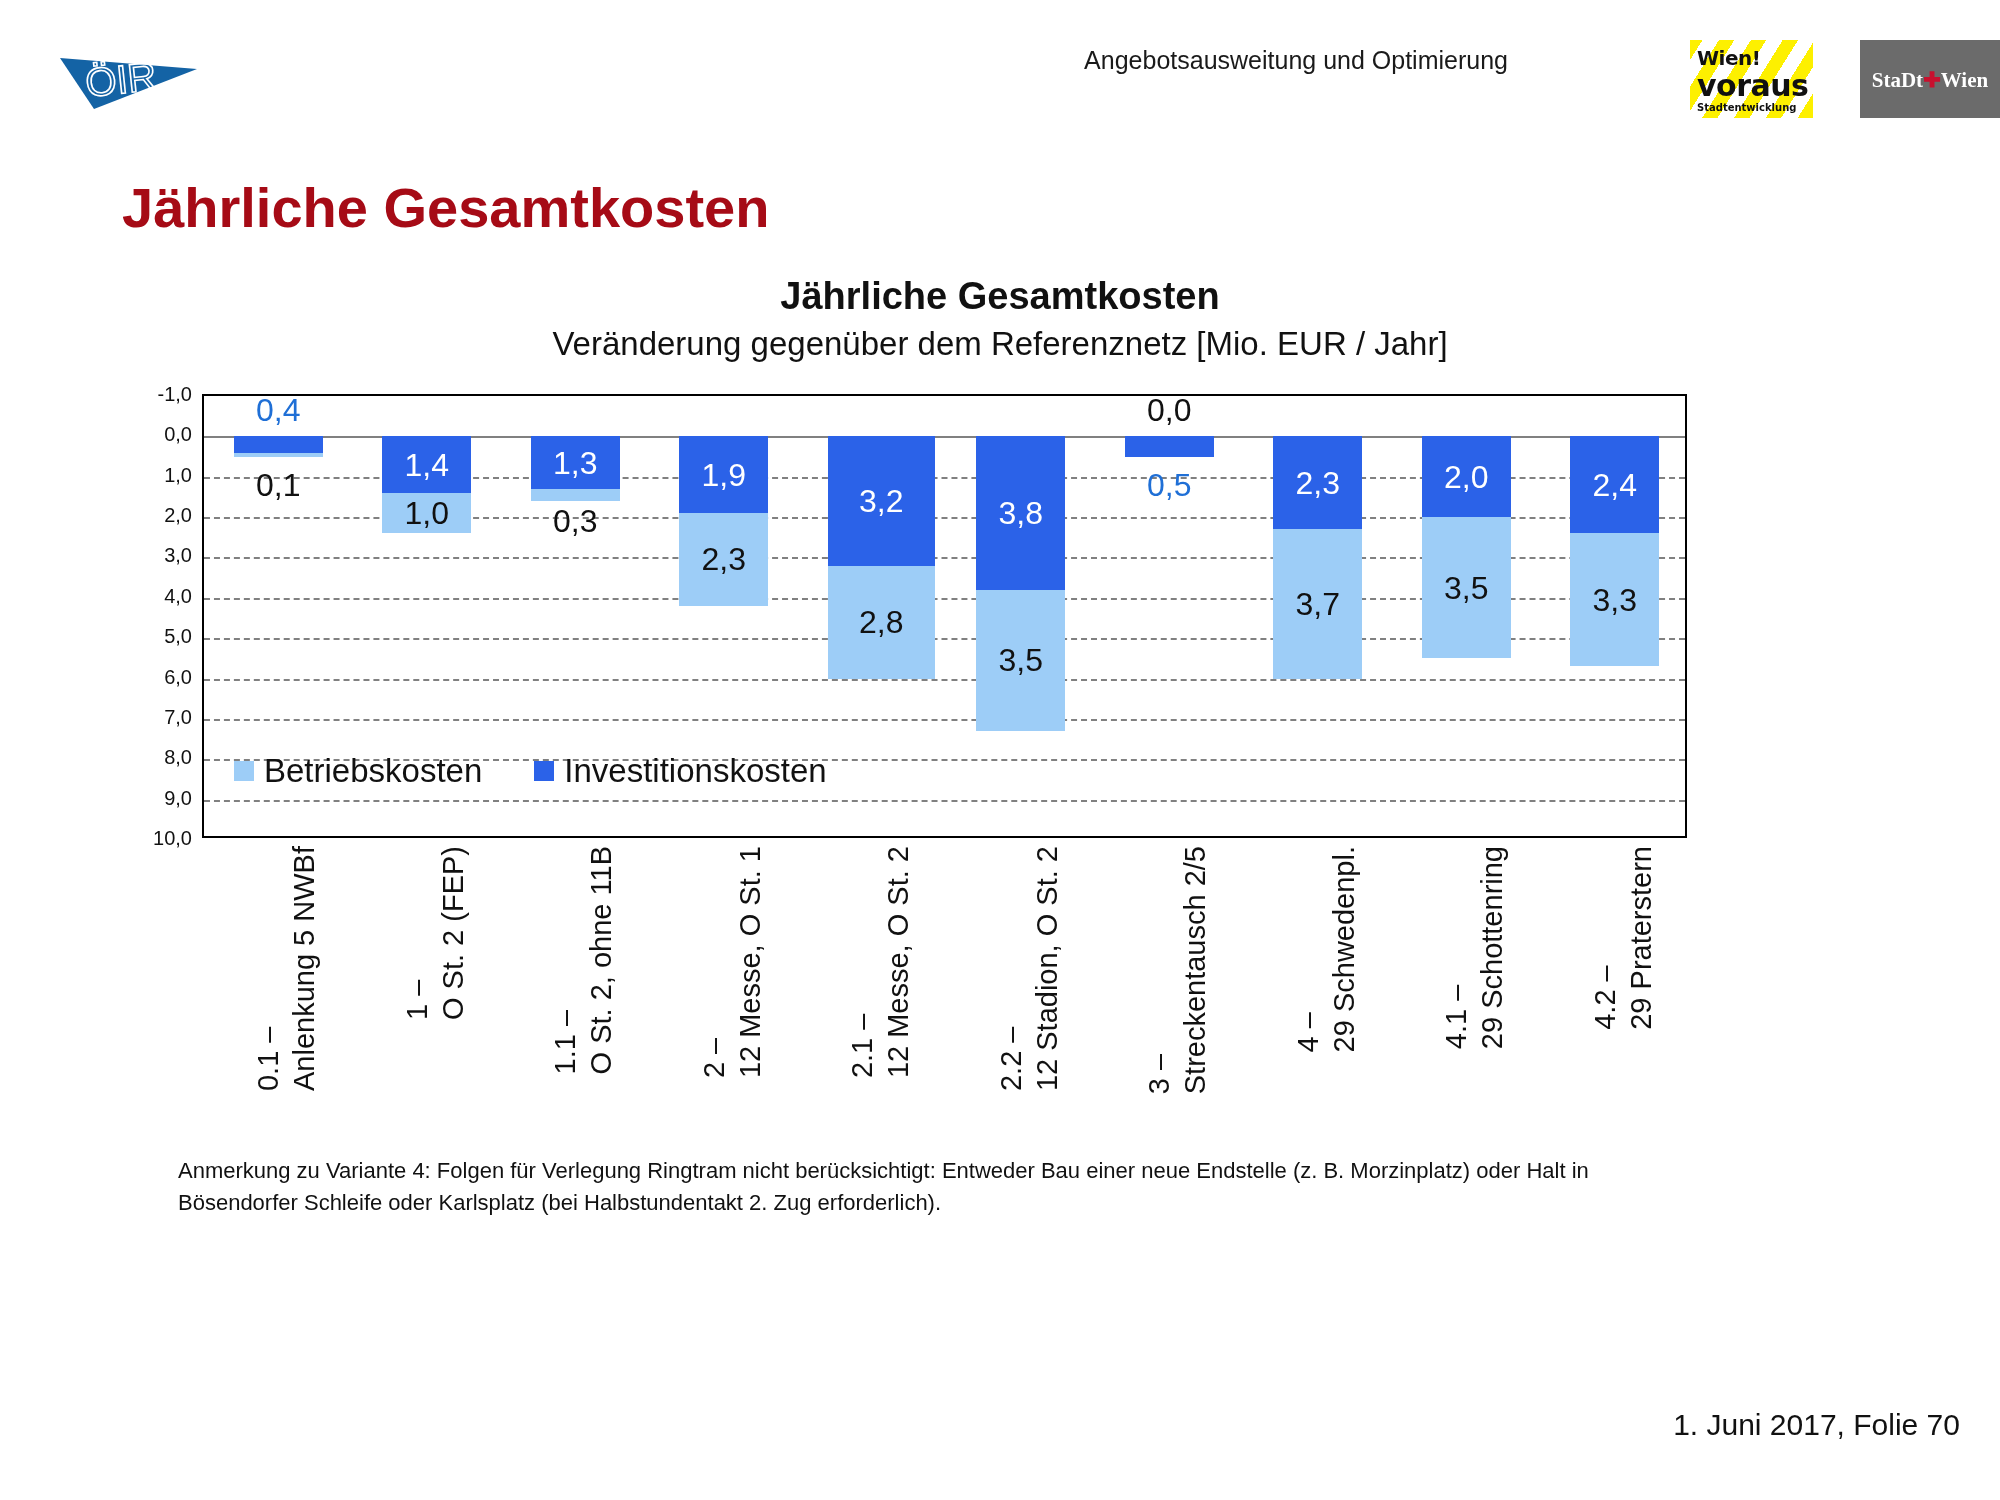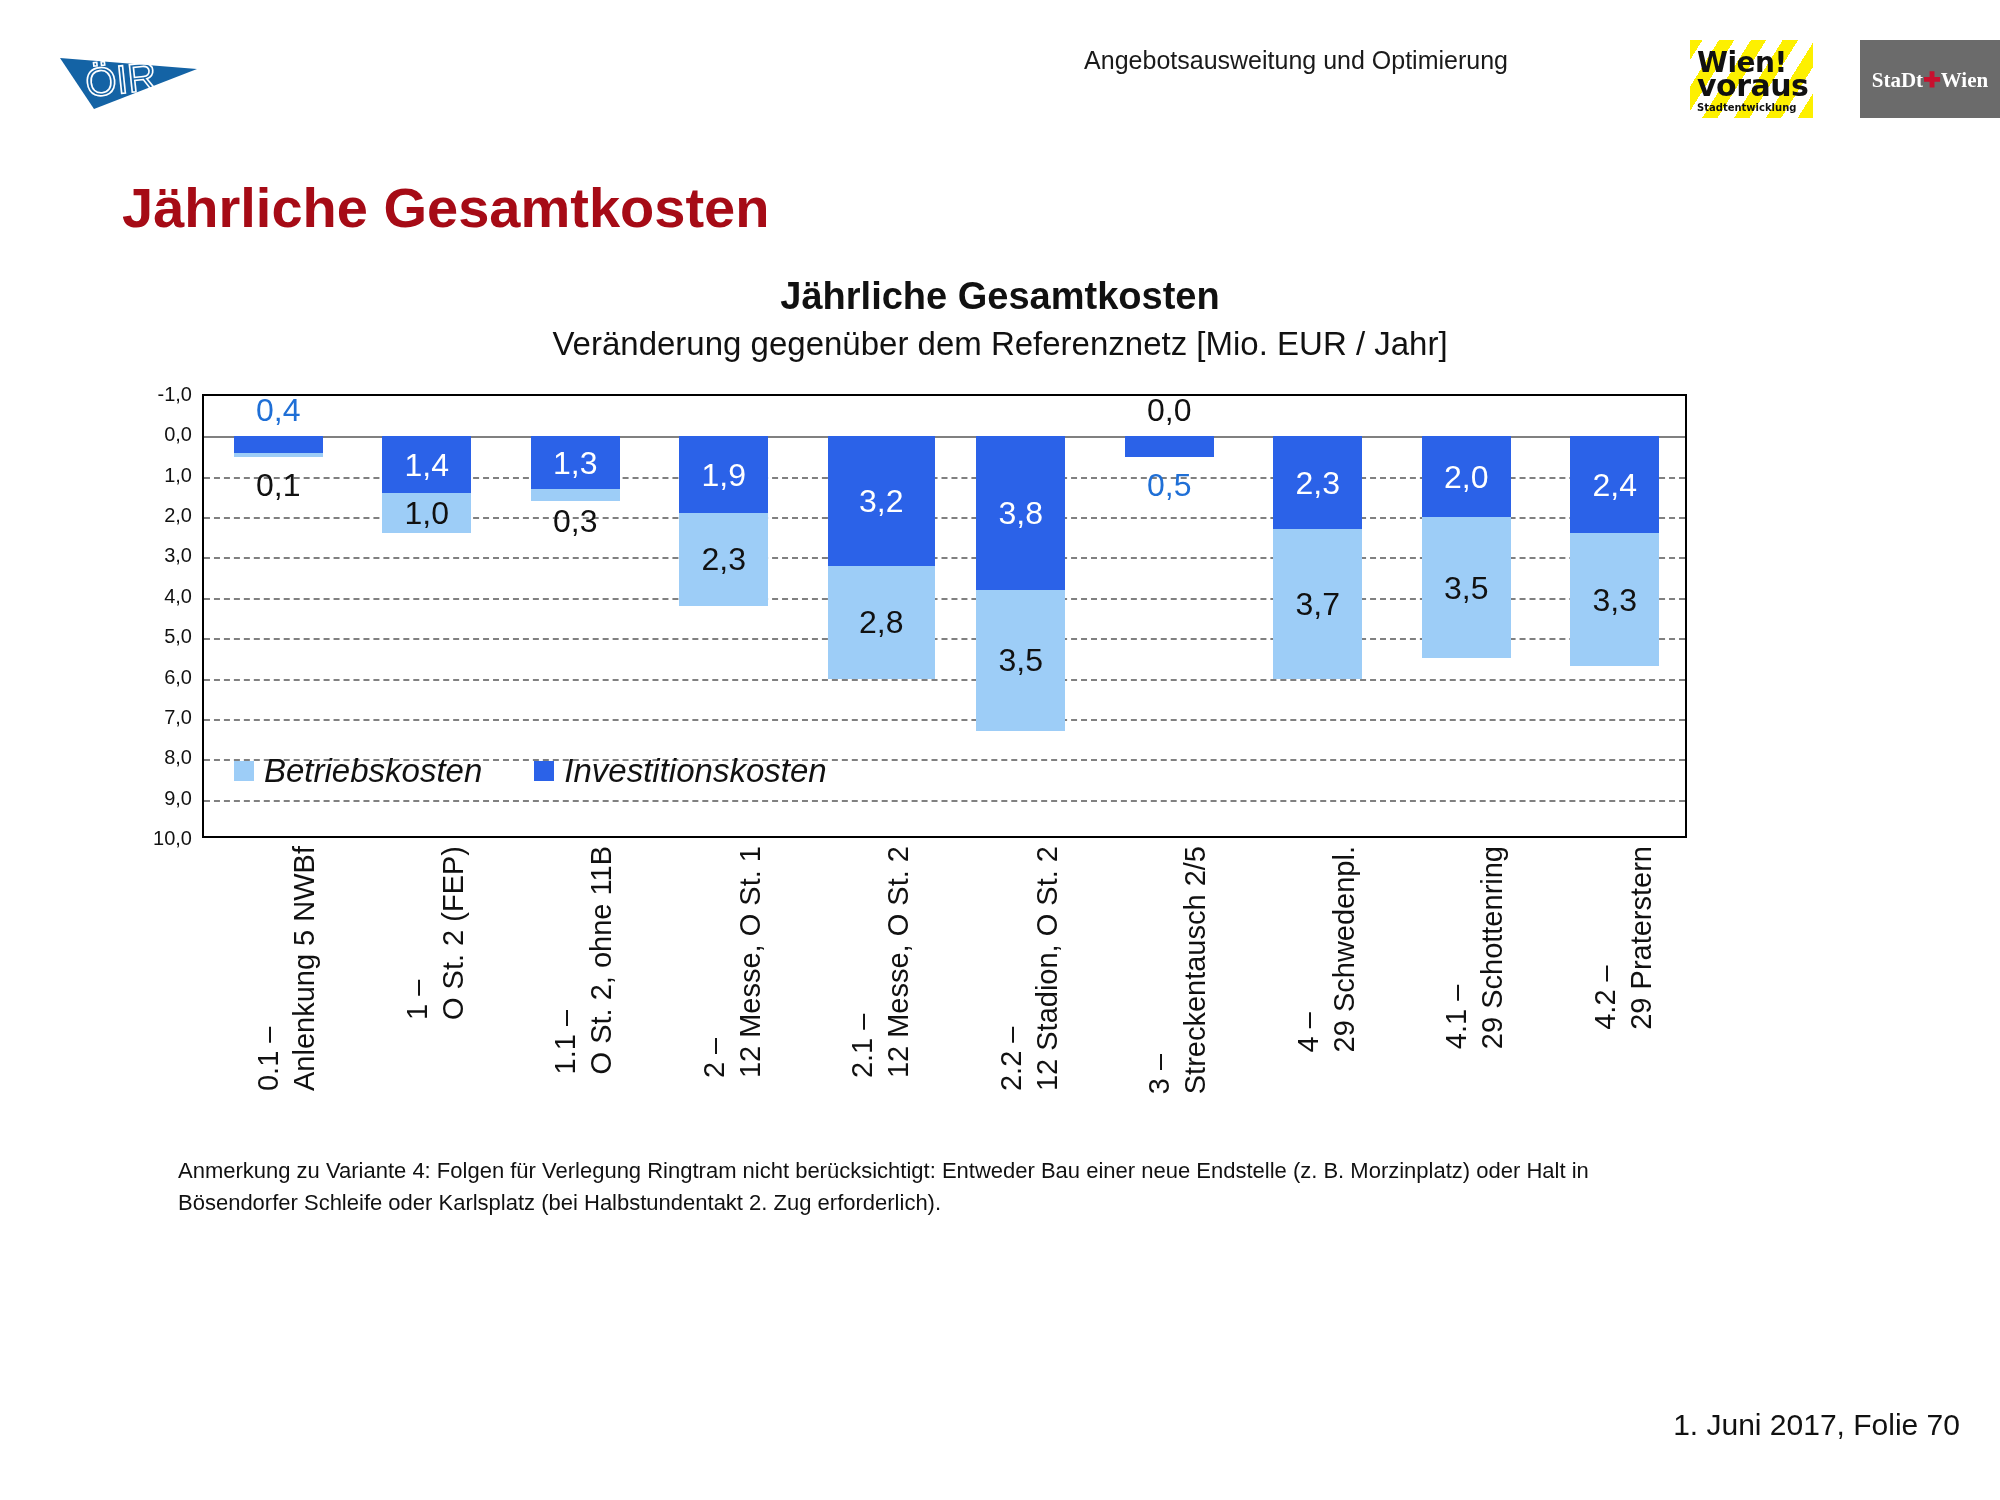--- a/index.html
+++ b/index.html
@@ -23,21 +23,21 @@
     color:#1a1a1a;
     white-space:nowrap;
   }
 
   #logo-wien{
     position:absolute;left:1690px;top:40px;width:123px;height:78px;
     background:
       repeating-linear-gradient(-58deg,#fdf000 0 13px,#ffffff 13px 27px);
     overflow:hidden;
   }
-  #logo-wien .lw1{position:absolute;left:7px;top:6px;font-size:28px;font-weight:bold;color:#111;letter-spacing:-0.5px;font-family:"DejaVu Sans",sans-serif;}
+  #logo-wien .lw1{position:absolute;left:7px;top:6px;font-size:20px;font-weight:bold;color:#111;letter-spacing:-0.5px;font-family:"DejaVu Sans",sans-serif;}
   #logo-wien .lw2{position:absolute;left:7px;top:28px;font-size:30px;font-weight:bold;color:#111;letter-spacing:-0.5px;font-family:"DejaVu Sans",sans-serif;}
   #logo-wien .lw3{position:absolute;left:7px;top:62px;font-size:10px;font-weight:bold;color:#111;font-family:"DejaVu Sans",sans-serif;}
 
   #logo-stadtwien{
     position:absolute;left:1818px;top:40px;width:140px;height:78px;
     background:#6b6b6b;
     margin-left:42px;
   }
   #logo-stadtwien .sw{
     position:absolute;left:0;top:28px;width:140px;text-align:center;
@@ -96,21 +96,21 @@
   }
   .lbl-inside-dark{color:#ffffff;}
   .lbl-inside-light{color:#111111;}
   .lbl-out-black{color:#111111;}
   .lbl-out-blue{color:#1f6fd6;}
 
   
   #legend{position:absolute;left:30px;top:356px;font-size:0;white-space:nowrap;}
   .leg-item{display:inline-block;margin-right:52px;font-size:0;vertical-align:middle;}
   .leg-swatch{display:inline-block;width:20px;height:20px;vertical-align:middle;margin-right:10px;}
-  .leg-text{display:inline-block;font-size:33px;color:#111;vertical-align:middle;font-style:italic;}
+  .leg-text{display:inline-block;font-size:33px;color:#111;vertical-align:middle;}
 
   
   #x-axis{position:absolute;left:202px;top:846px;width:1485px;height:290px;}
   .xlabel{
     position:absolute;top:0;
     writing-mode:vertical-rl;
     transform:rotate(180deg);
     font-size:29px;line-height:1.25;color:#111;
     text-align:left;
     white-space:pre;

